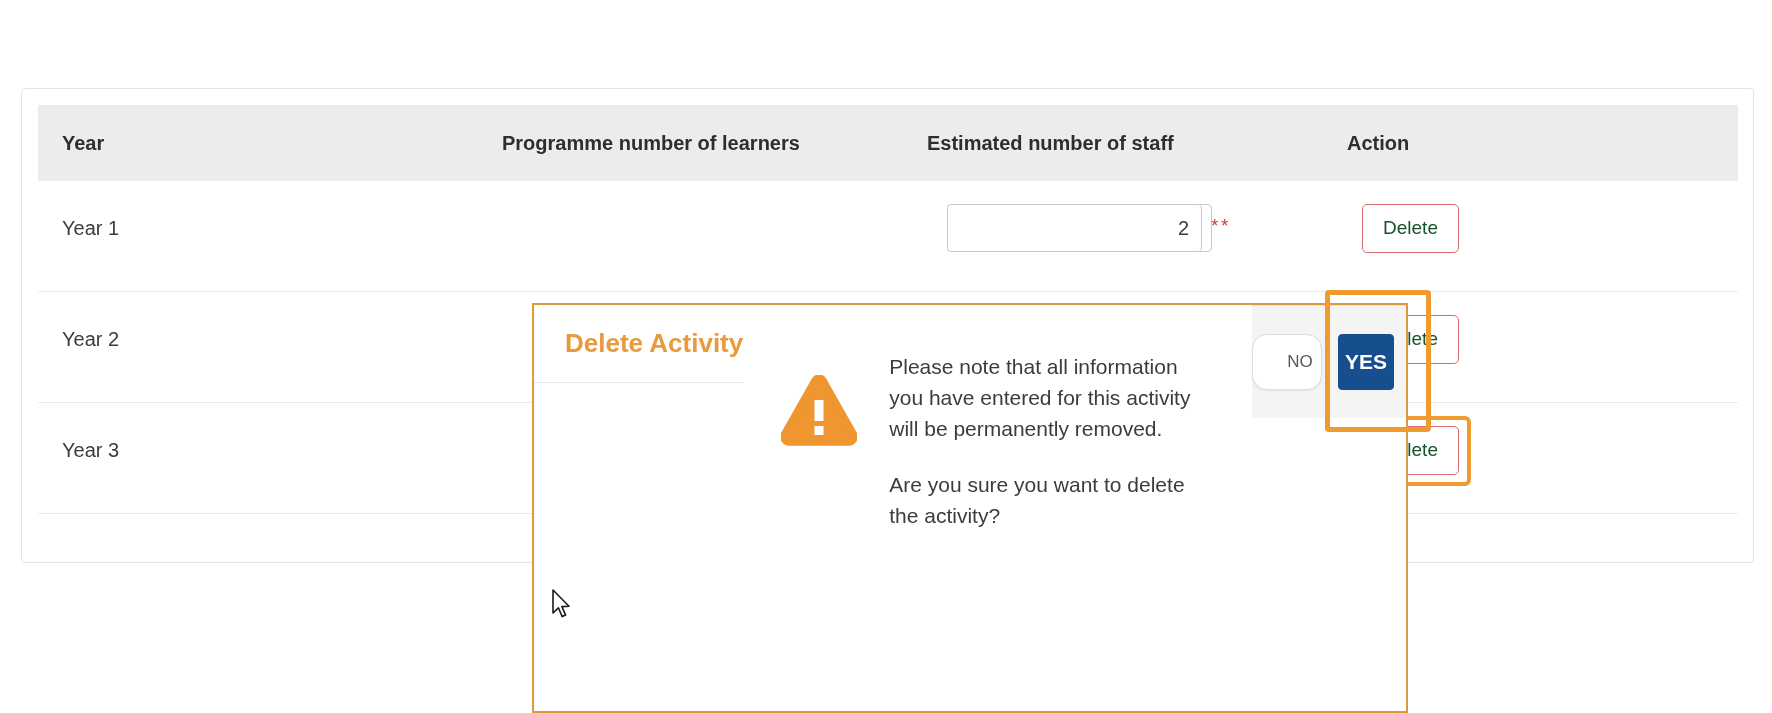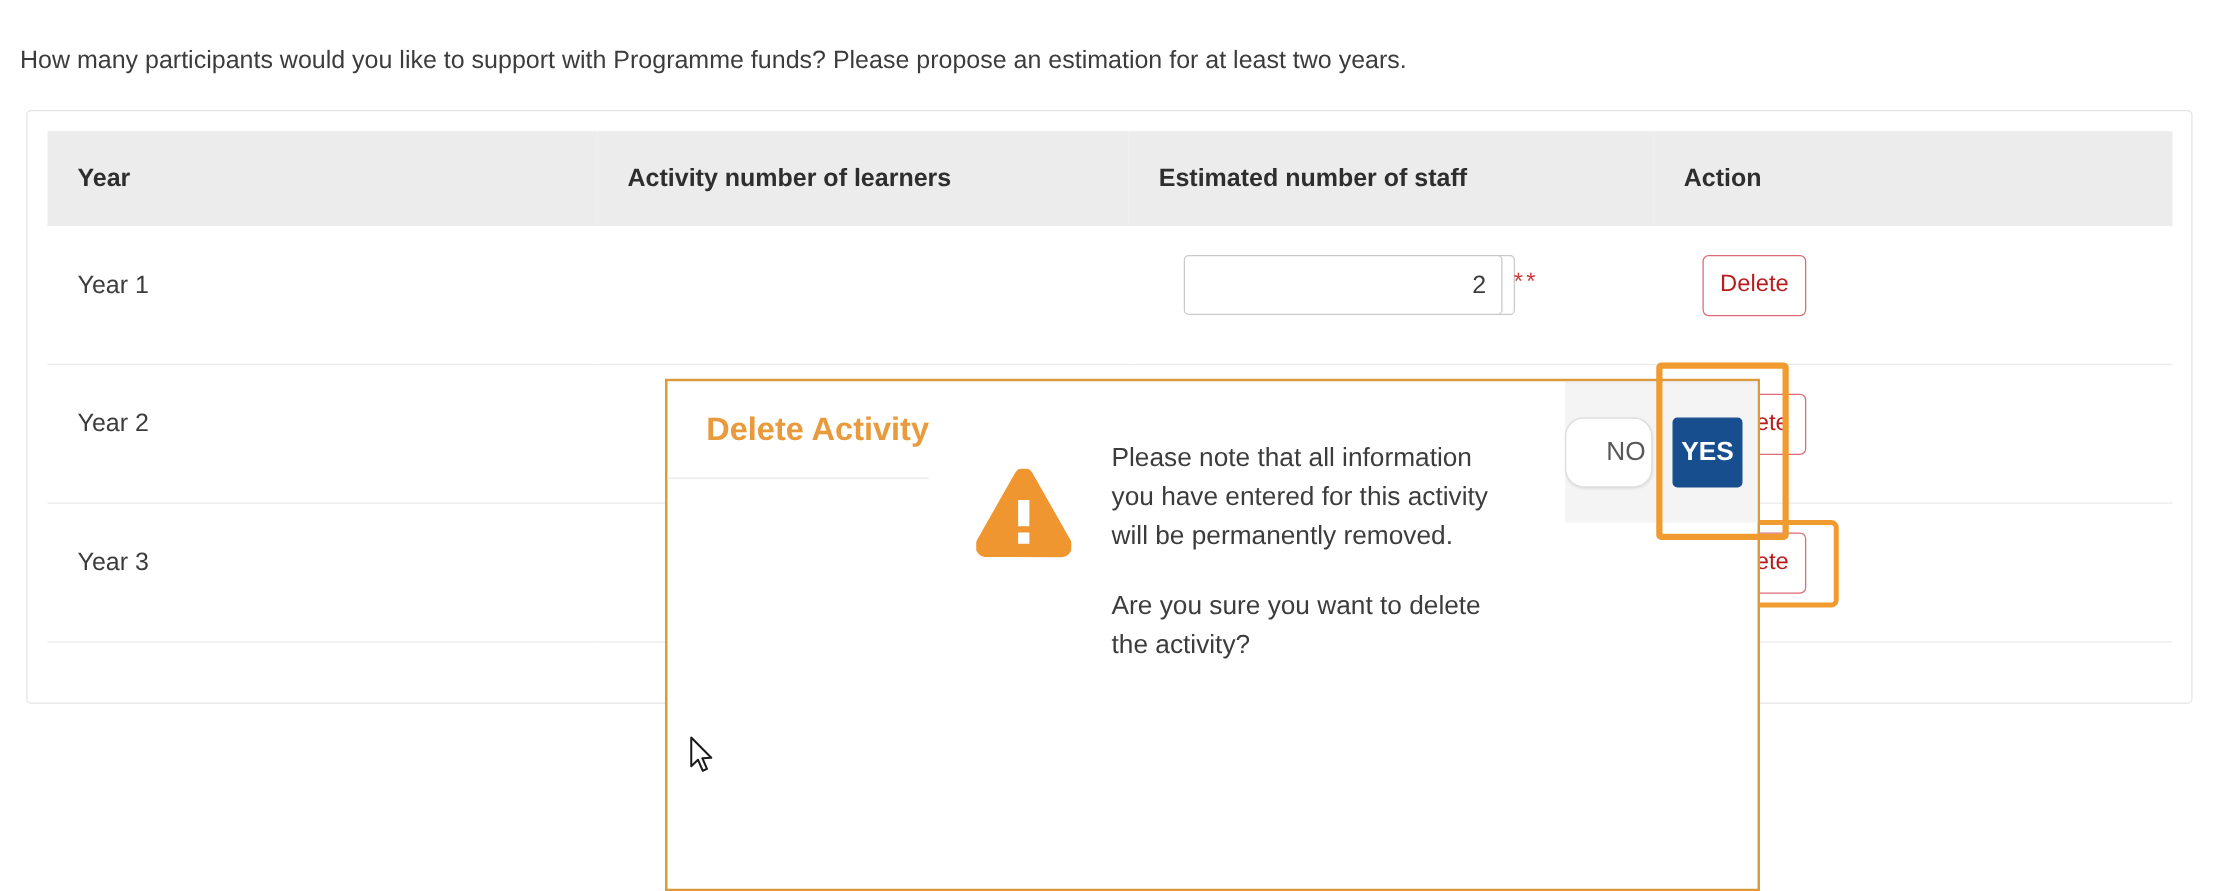--- a/index.html
+++ b/index.html
@@ -110,27 +110,27 @@
   .learner-cell .num-wrap { padding-left: 455px; }
   .staff-cell   .num-wrap { padding-left: 20px; }
 
   .action-cell { padding-left: 0; }
   .action-wrap { padding-left: 15px; position: relative; display: inline-block;}
 
   .btn-delete {
     display: inline-flex;
     align-items: center;
     justify-content: center;
-    width: 83px;
+    width: 97px;
     height: 49px;
     box-sizing: border-box;
     border: 1px solid #dc6a74;
     border-radius: 5px;
     background: #ffffff;
-    color: #b91c1c;
+    color: #14532d;
     font-family: "Liberation Sans", sans-serif;
     font-size: 19px;
     cursor: pointer;
     padding: 0;
   }
 
   
   .hl-ring {
     position: absolute;
     left: 4px;
@@ -194,21 +194,21 @@
   }
   .btn-no {
     width: 70px;
     height: 56px;
     box-sizing: border-box;
     border: 1px solid #dedede;
     border-radius: 15px;
     background: #ffffff;
     color: #595959;
     font-family: "Liberation Sans", sans-serif;
-    font-size: 21px;
+    font-size: 17px;
     cursor: pointer;
     margin-right: 16px;
     box-shadow: 0 1px 2px rgba(0,0,0,.08);
     padding-left: 32px;
   }
   .yes-wrap { position: relative; margin-right: 4px; }
   .btn-yes {
     width: 56px;
     height: 56px;
     box-sizing: border-box;
@@ -241,34 +241,33 @@
     width: 22px;
     height: 32px;
     pointer-events: none;
   }
 </style>
 </head>
 <body>
 
 <div class="page">
 
-  <div class="intro-question">How many participants would you like to support with Programme funds? Please propose an estimation for at least two years.</div>
 
   <div class="card">
     <table class="tbl">
       <colgroup>
         <col class="col-year">
           <col class="col-learner">
           <col class="col-staff">
           <col class="col-action">
       </colgroup>
       <thead>
         <tr>
           <th>Year</th>
-          <th>Activity number of learners</th>
+          <th>Programme number of learners</th>
           <th>Estimated number of staff</th>
           <th>Action</th>
         </tr>
       </thead>
       <tbody>
 
         <tr>
           <td>Year 1</td>
           <td class="num-cell learner-cell">
             <div class="num-wrap">

